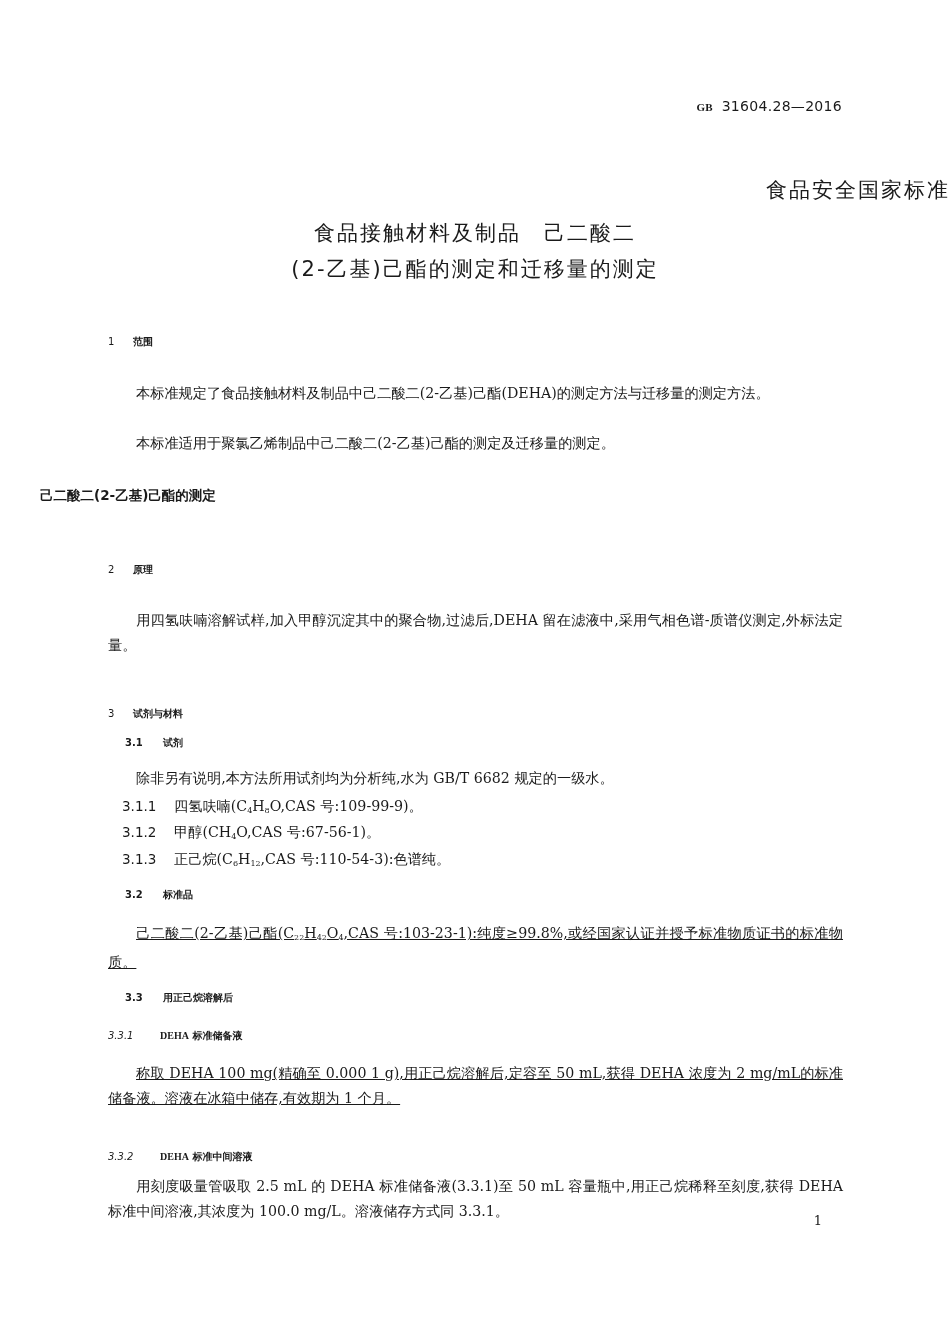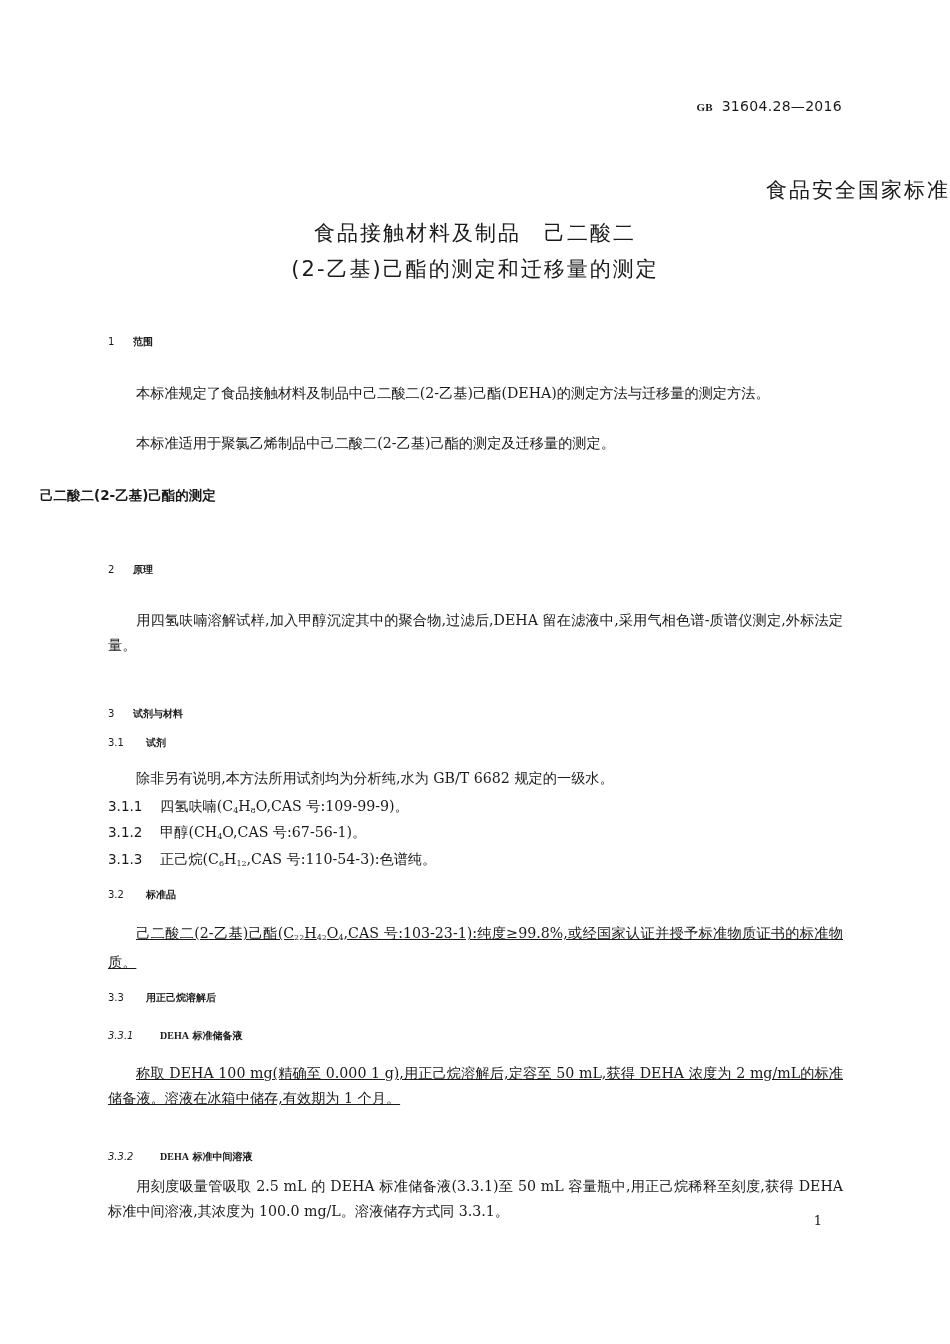--- a/index.html
+++ b/index.html
@@ -4,25 +4,25 @@
 <style>
   html, body { margin: 0; padding: 0; background: #ffffff; }
   body { width: 950px; height: 1344px; position: relative; overflow: hidden; color: #1a1a1a;
          font-family: "DejaVu Serif", "Liberation Serif", serif; }
   .abs { position: absolute; white-space: nowrap; }
   .std-code { right: 108px; top: 98px; font-size: 14px; font-family: "DejaVu Sans", sans-serif; letter-spacing: 0.3px; }
   .std-code b { font-family: "Liberation Serif", serif; font-weight: bold; font-size: 11px; margin-right: 4px; }
   .title { left: 0; width: 950px; text-align: center; font-family: "DejaVu Sans", sans-serif; font-size: 21px; letter-spacing: 2px; }
   .h1 { left: 108px; font-family: "DejaVu Sans", sans-serif; font-size: 10px; font-weight: bold; }
   .h1 .num { display: inline-block; width: 25px; font-weight: normal; }
-  .h2num { display: inline-block; width: 38px; font-weight: normal; }
+  .h2num { display: inline-block; width: 38px; font-weight: bold; margin-left: 17px; }
   .h3num { display: inline-block; width: 52px; font-weight: normal; font-style: italic; }
   .para { left: 108px; width: 735px; font-size: 14.2px; line-height: 25px; white-space: normal; text-align: justify; }
   .para .indent { display: inline-block; width: 28px; }
-  .item { left: 108px; font-size: 14.2px; }
+  .item { left: 122px; font-size: 14.2px; }
   .item .num { display: inline-block; width: 52px; font-family: "DejaVu Sans", sans-serif; font-size: 13.5px; }
   .center-head { left: 0; width: 857px; font-family: "DejaVu Sans", sans-serif; font-size: 13.5px; font-weight: bold; margin-left: 40px; }
   .deha { font-family: "Liberation Serif", serif; font-weight: bold; }
   .page-num { right: 128px; top: 1213px; font-size: 13px; }
   sub { font-size: 8px; vertical-align: -2px; }
 </style>
 </head>
 <body>
 
 <div class="abs std-code"><b>GB</b> <span>31604.28—2016</span></div>

